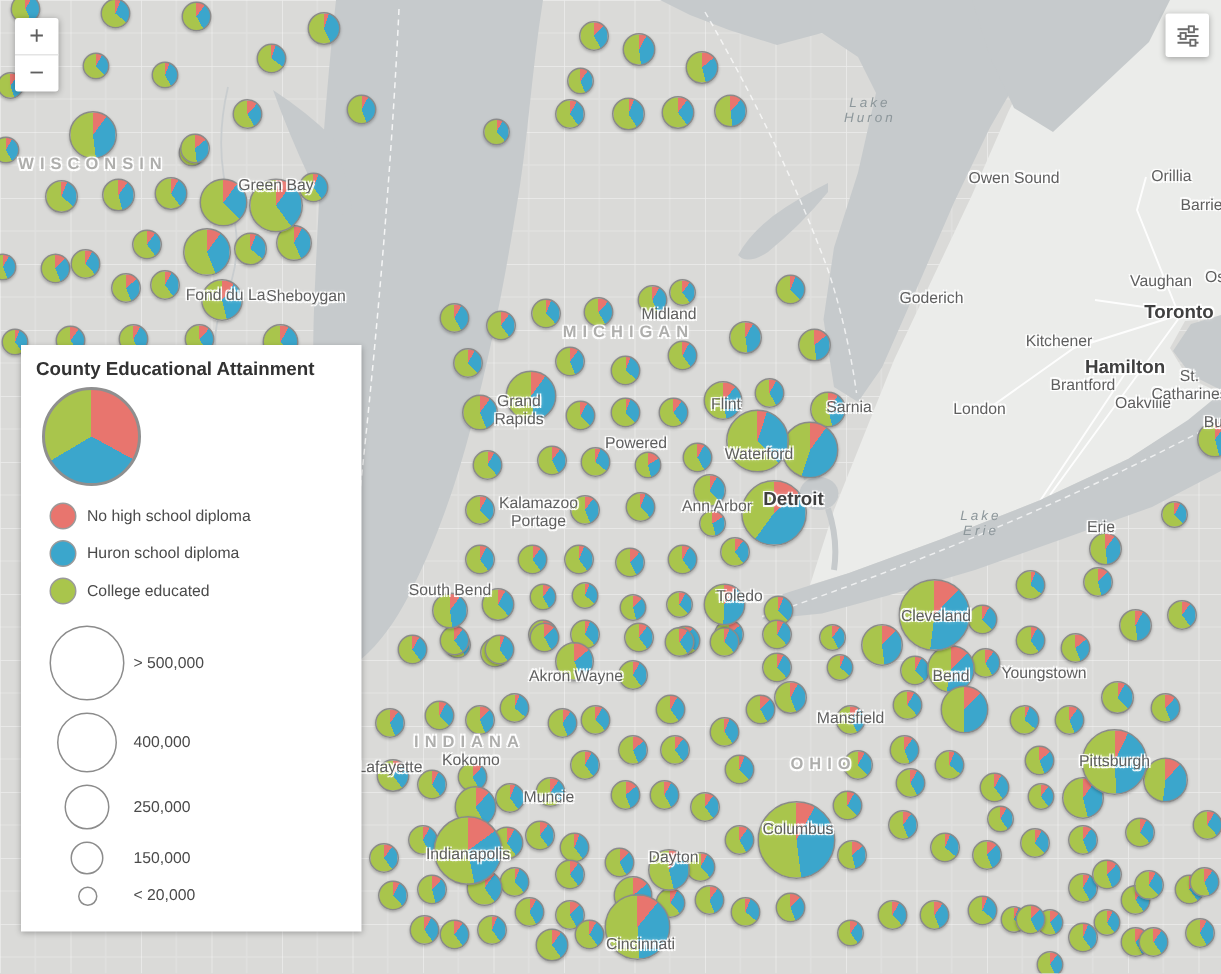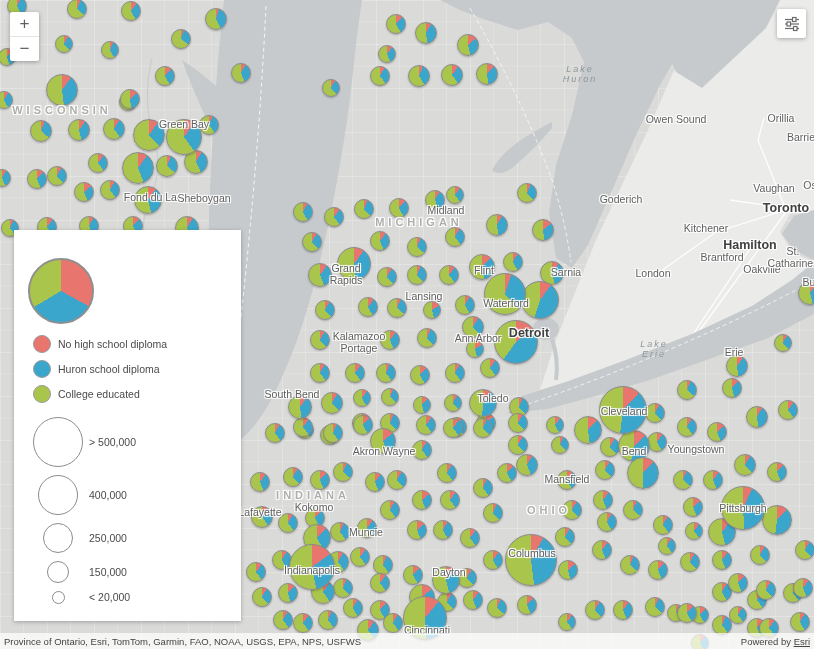--- a/index.html
+++ b/index.html
@@ -296,27 +296,27 @@
       <div class="lbl region" style="left: 419px; top: 222px;">MICHIGAN</div>
       <div class="lbl region" style="left: 313px; top: 495px;">INDIANA</div>
       <div class="lbl region" style="left: 549px; top: 510px;">OHIO</div>
       <div class="lbl water" style="left: 580px; top: 74px;">Lake<br>Huron</div>
       <div class="lbl water" style="left: 654px; top: 349px;">Lake<br>Erie</div>
       <div class="lbl city" style="left: 184px; top: 124px;">Green Bay</div>
       <div class="lbl city" style="left: 153px; top: 197px;">Fond du Lac</div>
       <div class="lbl city" style="left: 204px; top: 198px;">Sheboygan</div>
       <div class="lbl city" style="left: 446px; top: 210px;">Midland</div>
       <div class="lbl city" style="left: 346px; top: 274px;">Grand<br>Rapids</div>
-      <div class="lbl city" style="left: 424px; top: 296px;">Lansing</div>
+      <div class="lbl city" style="left: 424px; top: 296px;">Powered</div>
       <div class="lbl city" style="left: 484px; top: 270px;">Flint</div>
       <div class="lbl city" style="left: 506px; top: 303px;">Waterford</div>
       <div class="lbl city" style="left: 566px; top: 272px;">Sarnia</div>
       <div class="lbl city" style="left: 478px; top: 338px;">Ann Arbor</div>
       <div class="lbl city" style="left: 359px; top: 342px; text-align: center;">Kalamazoo<br>Portage</div>
-      <div class="lbl city" style="left: 292px; top: 394px;">South Bend</div>
+      <div class="lbl city" style="left: 300px; top: 394px;">South Bend</div>
       <div class="lbl city" style="left: 493px; top: 398px;">Toledo</div>
       <div class="lbl city" style="left: 384px; top: 451px;">Akron Wayne</div>
       <div class="lbl city" style="left: 314px; top: 507px;">Kokomo</div>
       <div class="lbl city" style="left: 260px; top: 512px;">Lafayette</div>
       <div class="lbl city" style="left: 366px; top: 532px;">Muncie</div>
       <div class="lbl city" style="left: 567px; top: 479px;">Mansfield</div>
       <div class="lbl city" style="left: 624px; top: 411px;">Cleveland</div>
       <div class="lbl city" style="left: 634px; top: 451px;">Bend</div>
       <div class="lbl city" style="left: 696px; top: 449px;">Youngstown</div>
       <div class="lbl city" style="left: 734px; top: 352px;">Erie</div>
@@ -336,20 +336,21 @@
       <div class="lbl city" style="left: 793px; top: 257px;">St.<br>Catharines</div>
       <div class="lbl city" style="left: 653px; top: 273px;">London</div>
       <div class="lbl city" style="left: 810px; top: 185px;">Os</div>
       <div class="lbl city" style="left: 809px; top: 282px;">Bu</div>
       <div class="lbl major" style="left: 529px; top: 333px;">Detroit</div>
       <div class="lbl major" style="left: 786px; top: 208px;">Toronto</div>
       <div class="lbl major" style="left: 750px; top: 245px;">Hamilton</div>
     </div>
 
   <div id="legend">
+    <div id="legend-title">County Educational Attainment</div>
     <div id="legend-pie" style="background: conic-gradient(rgb(232, 117, 110) 0deg, rgb(232, 117, 110) 33%, rgb(59, 166, 204) 33%, rgb(59, 166, 204) 66.5%, rgb(169, 197, 76) 66.5%, rgb(169, 197, 76) 100%);"></div>
     <div id="legend-items">
         <div class="lg-swatch" style="left: 19px; top: 105px; background: rgb(232, 117, 110);"></div>
         <div class="lg-item-label" style="left: 44px; top: 108px;">No high school diploma</div>
         <div class="lg-swatch" style="left: 19px; top: 130px; background: rgb(59, 166, 204);"></div>
         <div class="lg-item-label" style="left: 44px; top: 133px;">Huron school diploma</div>
         <div class="lg-swatch" style="left: 19px; top: 155px; background: rgb(169, 197, 76);"></div>
         <div class="lg-item-label" style="left: 44px; top: 158px;">College educated</div>
       </div>
     <div id="legend-sizes">
@@ -378,21 +379,14 @@
         <line x1="2" y1="4.5" x2="16" y2="4.5"></line>
         <rect x="9.5" y="2.5" width="3.5" height="4"></rect>
         <line x1="2" y1="9" x2="16" y2="9"></line>
         <rect x="4" y="7" width="3.5" height="4"></rect>
         <line x1="2" y1="13.5" x2="16" y2="13.5"></line>
         <rect x="10.5" y="11.5" width="3.5" height="4"></rect>
       </g>
     </svg>
   </div>
 
-  <div id="attribution">
-    <span id="attr-sources">Province of Ontario, Esri, TomTom, Garmin, FAO, NOAA, USGS, EPA, NPS, USFWS</span>
-    <span id="attr-powered">
-      <span>Powered by</span>
-      <a>Esri</a>
-    </span>
-  </div>
 
 </div>
 
 </body></html>

